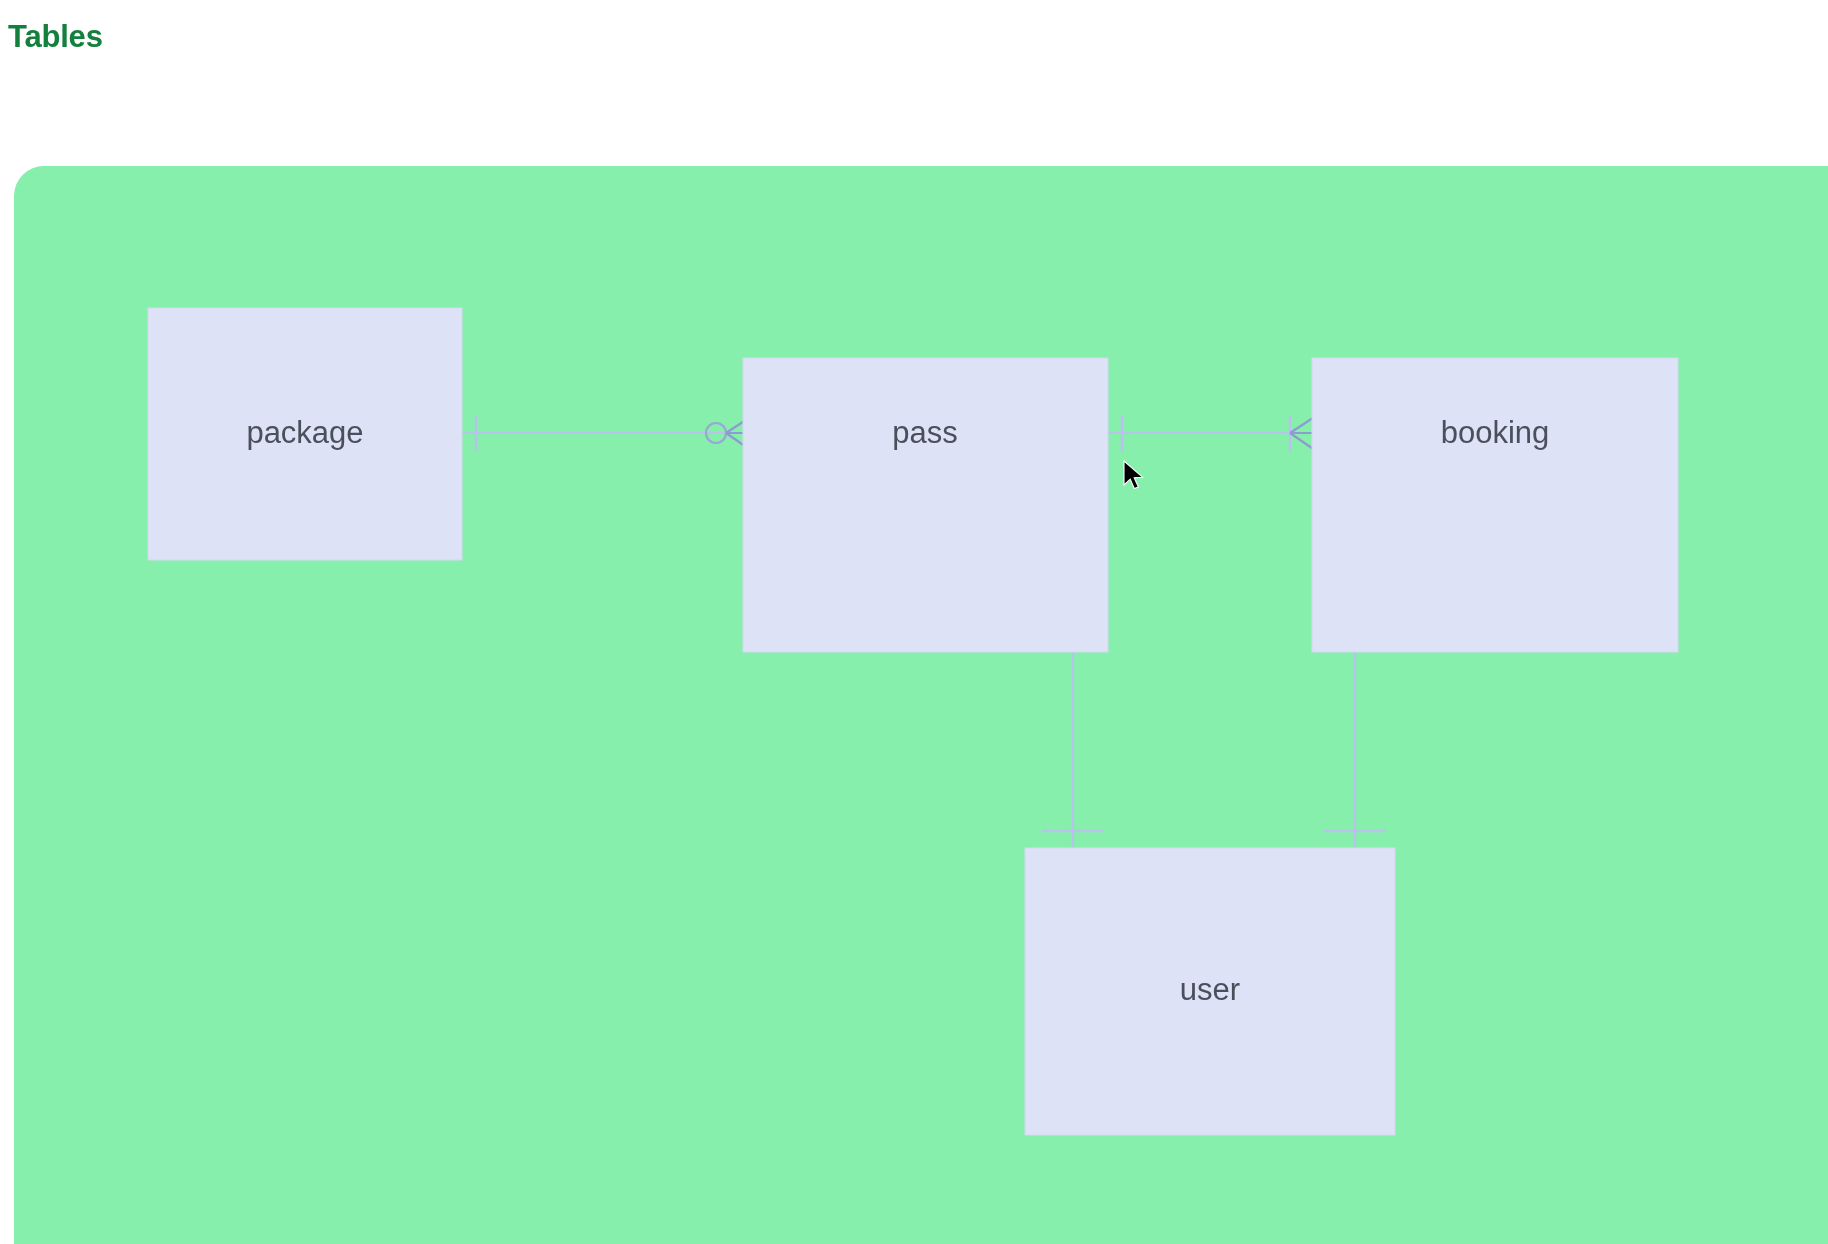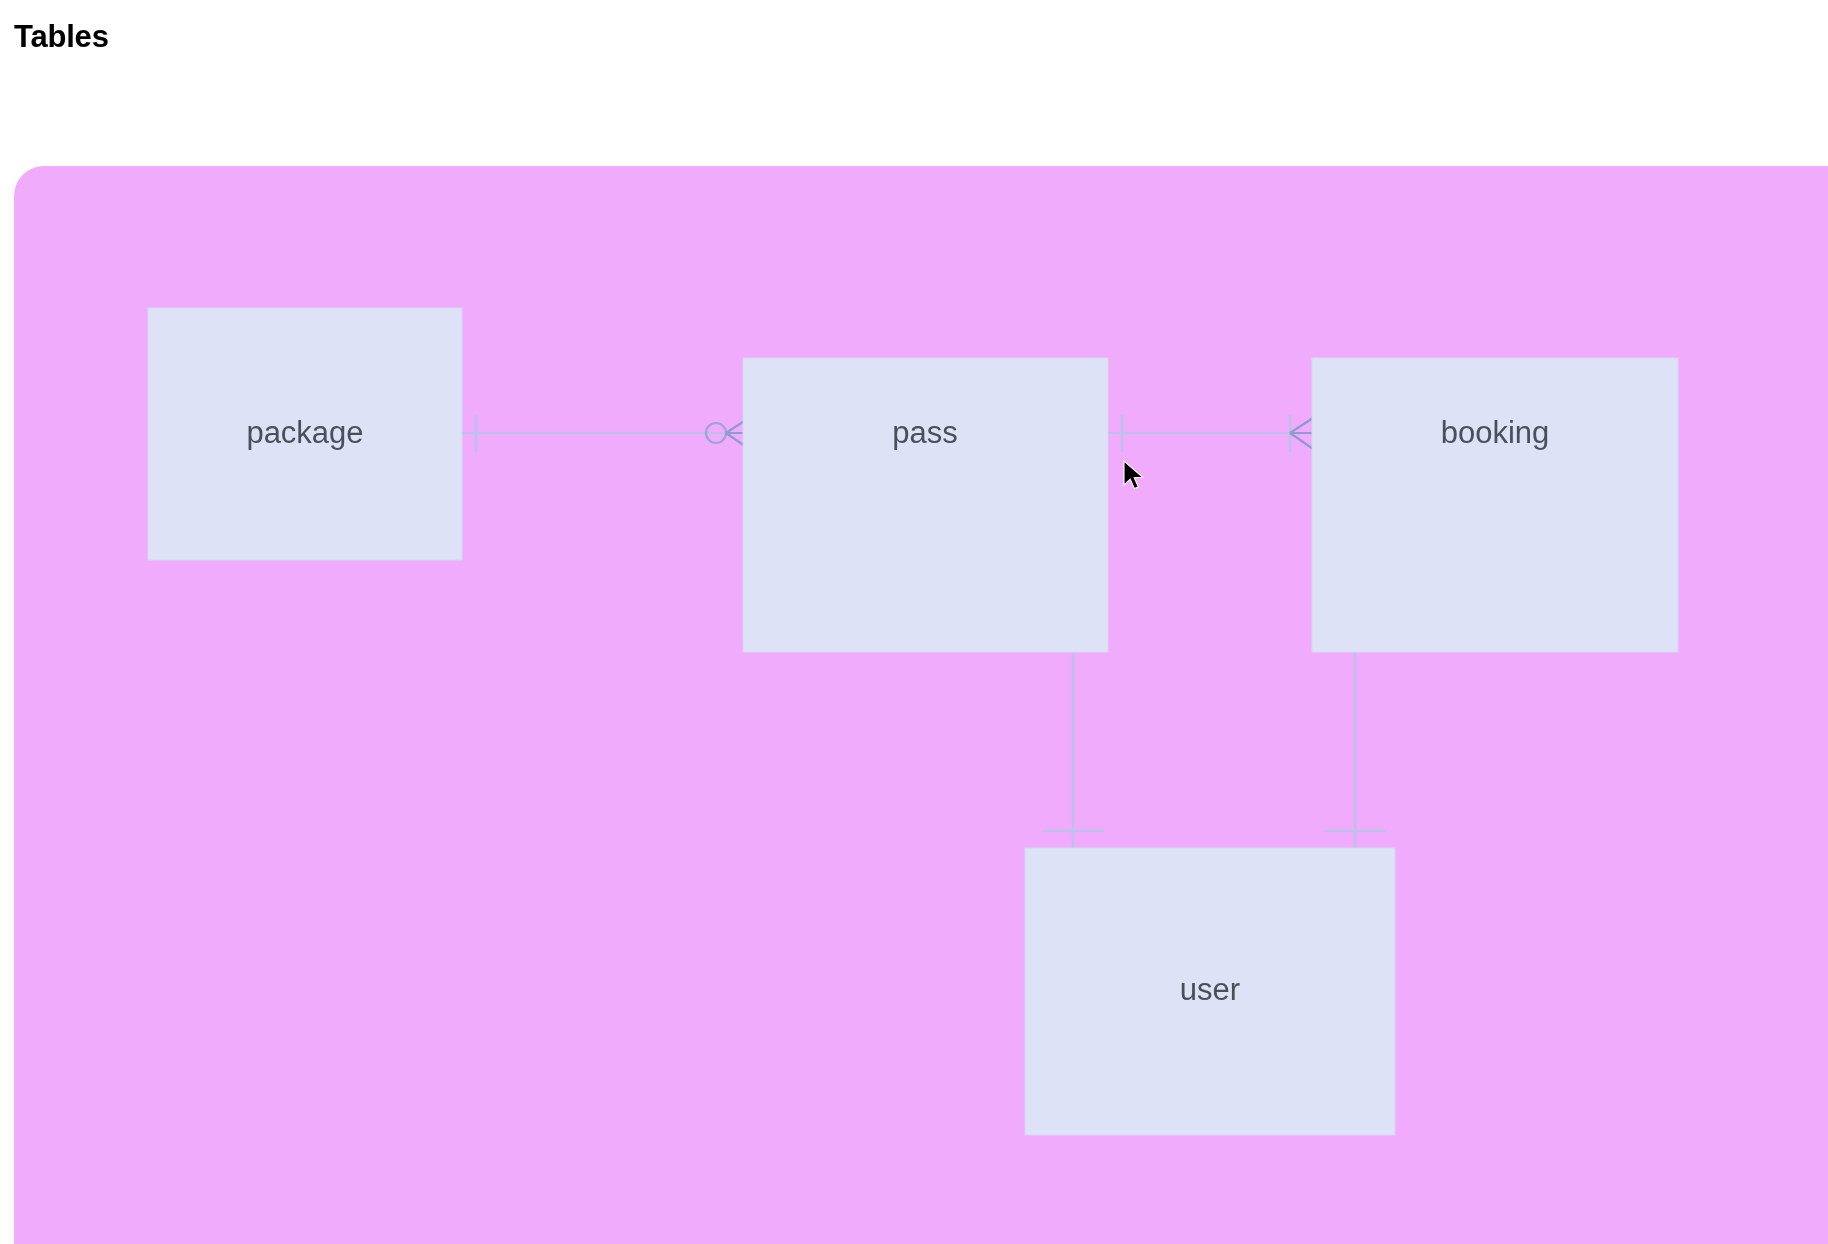--- a/index.html
+++ b/index.html
@@ -11,25 +11,25 @@
   body {
     width: 1828px;
     height: 1244px;
     overflow: hidden;
     font-family: "Liberation Sans", "DejaVu Sans", sans-serif;
     position: relative;
   }
 
   #page-title {
     position: absolute;
-    left: 14px;
+    left: 8px;
     top: 18px;
     font-size: 31px;
     font-weight: 700;
-    color: #000000;
+    color: #15803d;
     letter-spacing: -0.2px;
     line-height: 1.2;
   }
 
   #diagram-panel {
     position: absolute;
     left: 14px;
     top: 166px;
     width: 1814px;
     height: 1078px;
@@ -86,21 +86,21 @@
   #mouse-cursor {
     position: absolute;
     pointer-events: none;
   }
 </style>
 </head>
 <body>
 
 <div id="page-title">Tables</div>
 
-<div id="diagram-panel" style="background: #f0abfc; border-top-left-radius: 30px;">
+<div id="diagram-panel" style="background: #86efac; border-top-left-radius: 30px;">
 
   <svg id="er-canvas" viewBox="0 0 1814 1078" xmlns="http://www.w3.org/2000/svg">
 
     <g>
 
       <line class="rel-line" x1="448" y1="267" x2="729" y2="267"></line>
 
       <line class="rel-tick" x1="462" y1="249" x2="462" y2="286"></line>
 
       <circle class="crow-circle" cx="702" cy="267" r="10"></circle>

